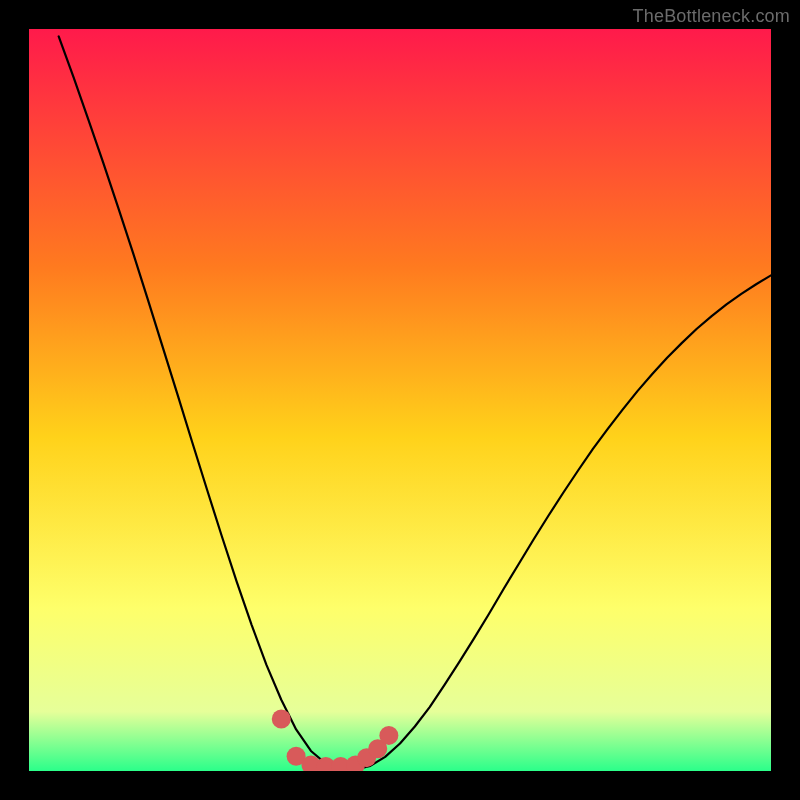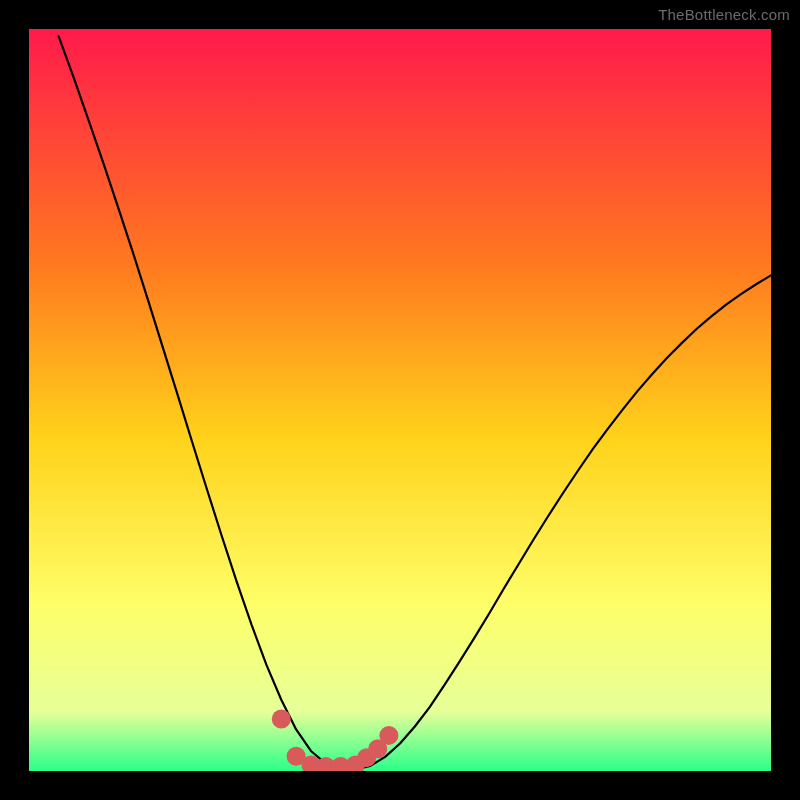--- a/index.html
+++ b/index.html
@@ -8,21 +8,21 @@
     position: relative;
     width: 800px;
     height: 800px;
     background: #000;
   }
   .watermark {
     position: absolute;
     top: 6px;
     right: 10px;
     font-family: Arial, Helvetica, sans-serif;
-    font-size: 15px;
+    font-size: 18px;
     font-weight: 500;
     color: #6b6b6b;
     letter-spacing: 0.2px;
     z-index: 50;
   }
   .plot-area {
     position: absolute;
     left: 29px;
     top: 29px;
     width: 742px;

